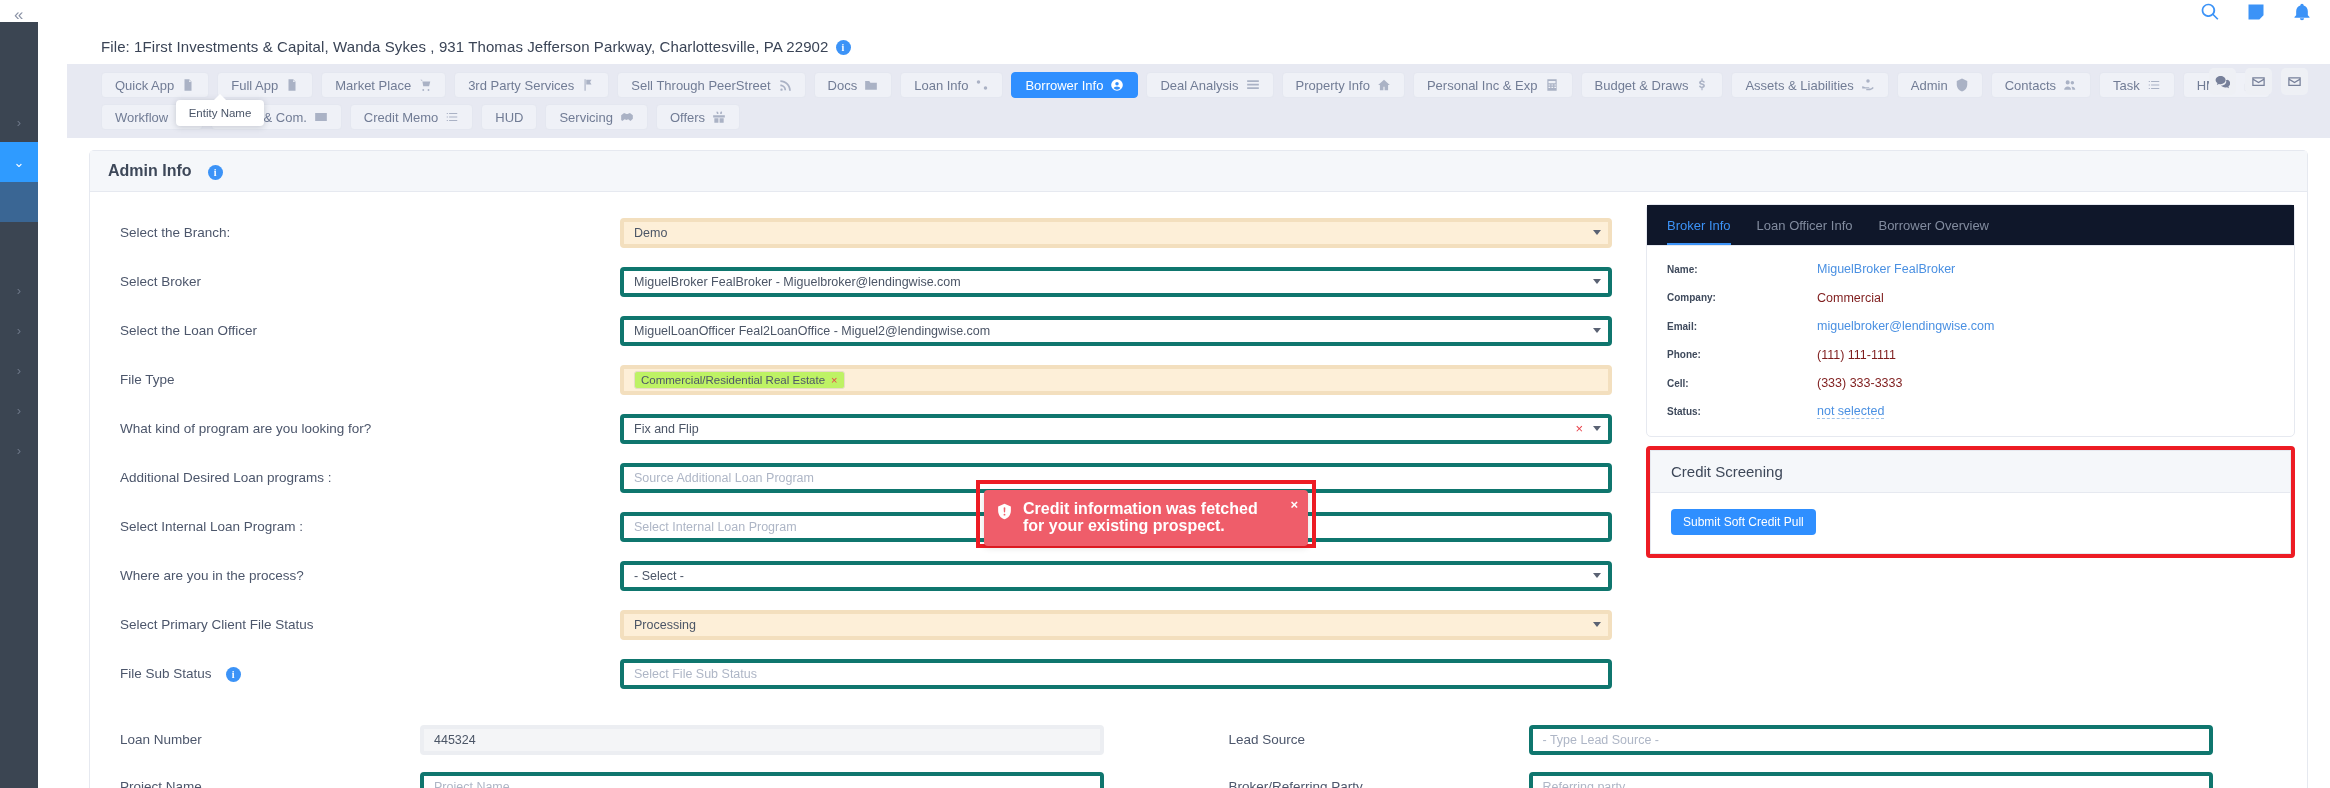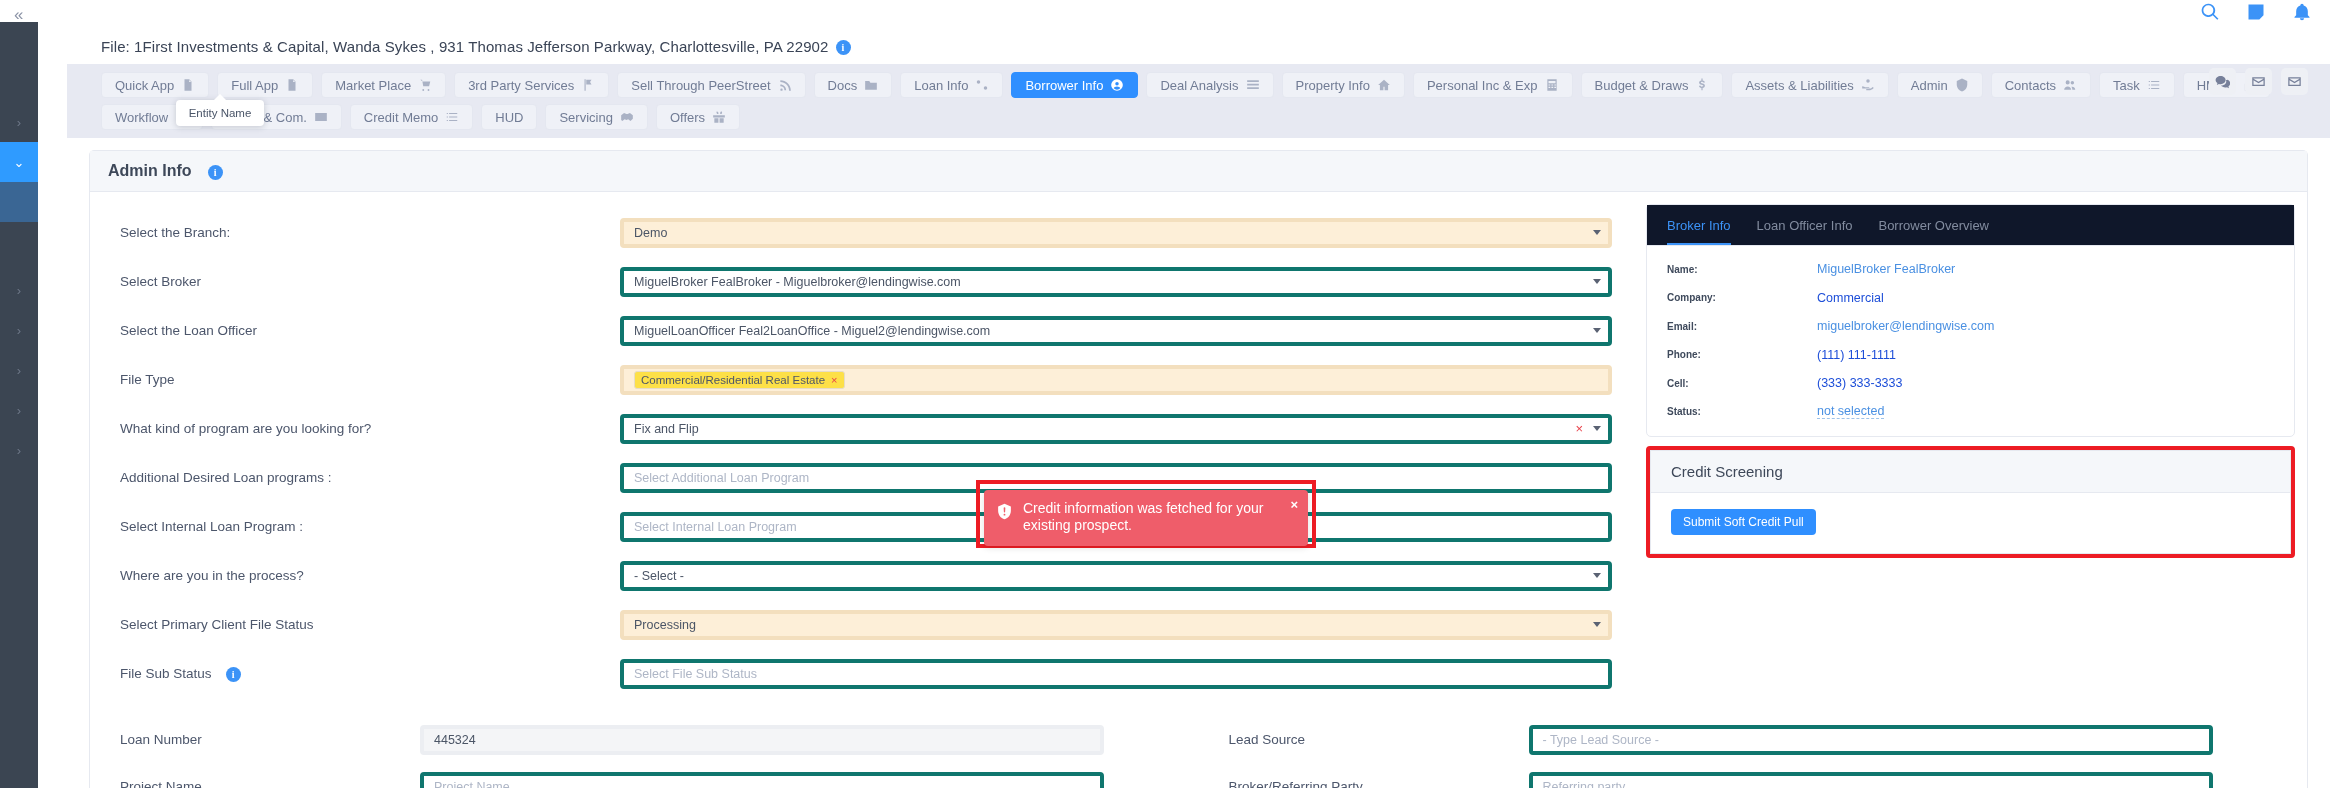--- a/index.html
+++ b/index.html
@@ -134,40 +134,40 @@
     position: absolute; right: 11px; top: 50%; margin-top: -3px;
     width: 0; height: 0; border-left: 4px solid transparent;
     border-right: 4px solid transparent; border-top: 5px solid #5a6273;
   }
   .clearx {
     position: absolute; right: 29px; top: 50%; margin-top: -7px;
     color: #e8414a; font-size: 13px; cursor: pointer; line-height: 14px;
   }
   .chip {
     display: inline-flex; align-items: center; gap: 6px; height: 18px;
-    background: #fde047; border: 1px solid #e6dcc6; border-radius: 3px;
+    background: #bef264; border: 1px solid #e6dcc6; border-radius: 3px;
     padding: 0 6px; font-size: 11.5px; color: #4d5668;
   }
   .chip .x { color: #e8414a; font-size: 11px; cursor: pointer; }
 
   
   .icard { border: 1px solid #e6e9f0; border-radius: 5px; background: #fff; }
   .icard-tabs {
     display: flex; gap: 26px; background: #0f172a; padding: 13px 20px 0 20px;
     border-bottom: 1px solid #e6e9f0;
   }
   .icard-tab {
     font-size: 13px; color: #828c9f; padding-bottom: 10px; cursor: pointer;
     border-bottom: 2px solid transparent;
   }
   .icard-tab.active { color: #3c93f7; border-bottom-color: #3c93f7; }
   .icard-body { padding: 13px 20px 14px 20px; }
   .irow { display: flex; height: 20.5px; align-items: center; margin-bottom: 0; }
   .ikey { width: 150px; font-size: 10px; color: #3f4a5c; font-weight: bold; flex: none; }
-  .ival { font-size: 12.5px; color: #1d4ed8; }
+  .ival { font-size: 12.5px; color: #7f1d1d; }
   .ival.link { color: #4a90e2; }
   .ival.dash { color: #4a90e2; border-bottom: 1px dashed #9ec3ea; cursor: pointer; text-align: center; }
   .irow + .irow { margin-top: 8px; }
 
   
   .cs-wrap {
     margin-top: 9px; border: 4px solid #ed1c24; border-radius: 4px;
     position: relative;
   }
   .cs-card { border: 1px solid #e6e9f0; background: #fff; }
@@ -187,21 +187,21 @@
     position: absolute; left: 938px; top: 452px; width: 340px; height: 68px;
     border: 4px solid #ed1c24; z-index: 40;
   }
   .toast {
     position: absolute; left: 4px; top: 6px; width: 324px; height: 56px;
     background: #ef5d6a; border-radius: 4px; padding: 10px 12px;
     display: flex; gap: 10px; box-shadow: 0 2px 6px rgba(0,0,0,.12);
   }
   .toast svg { width: 17px; height: 19px; fill: #ffffff; flex: none; margin-top: 2px; }
   .toast-msg {
-    color: #ffffff; font-size: 14px; font-weight: normal; line-height: 17px;
+    color: #ffffff; font-size: 16px; font-weight: bold; line-height: 17px;
     padding-right: 14px;
   }
   .toast-x {
     position: absolute; right: 10px; top: 7px; color: #ffffff; font-size: 13px;
     cursor: pointer; font-weight: bold;
   }
 
   
   .botrows { padding: 6px 0 0 0; }
   .botrow { display: flex; }
@@ -478,21 +478,21 @@
                 <div class="caret"></div>
                 <div class="clearx">×</div>
               </div>
             </div>
             <div class="frow">
               <div class="flabel">
                 <span>Additional Desired Loan programs :</span>
               </div>
               <div class="fctl">
                 <div class="inp ph">
-                  <span>Select Additional Loan Program</span>
+                  <span>Source Additional Loan Program</span>
                 </div>
               </div>
             </div>
             <div class="frow">
               <div class="flabel">
                 <span>Select Internal Loan Program :</span>
               </div>
               <div class="fctl">
                 <div class="inp ph">
                   <span>Select Internal Loan Program</span>

